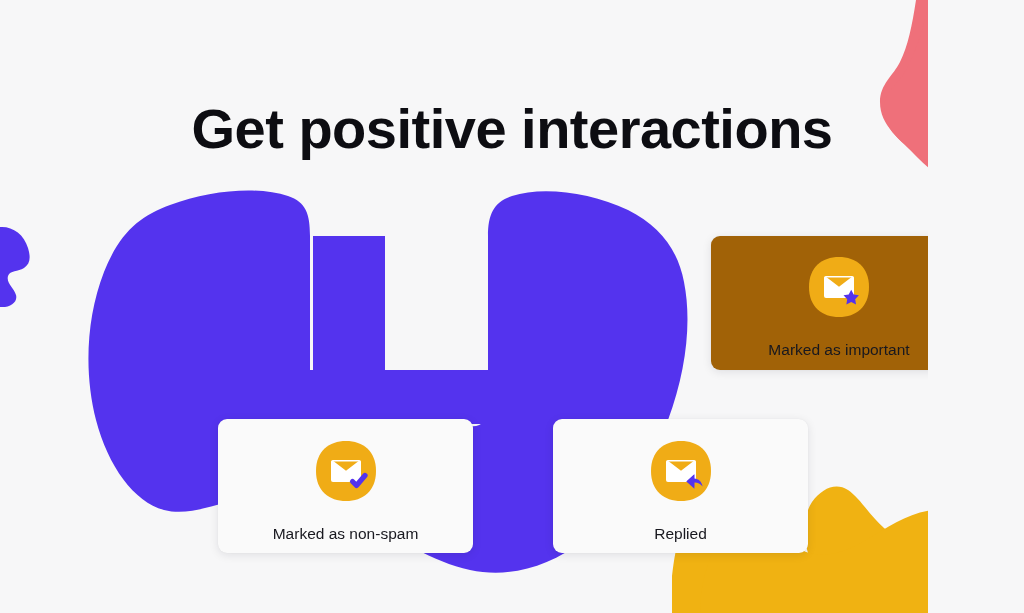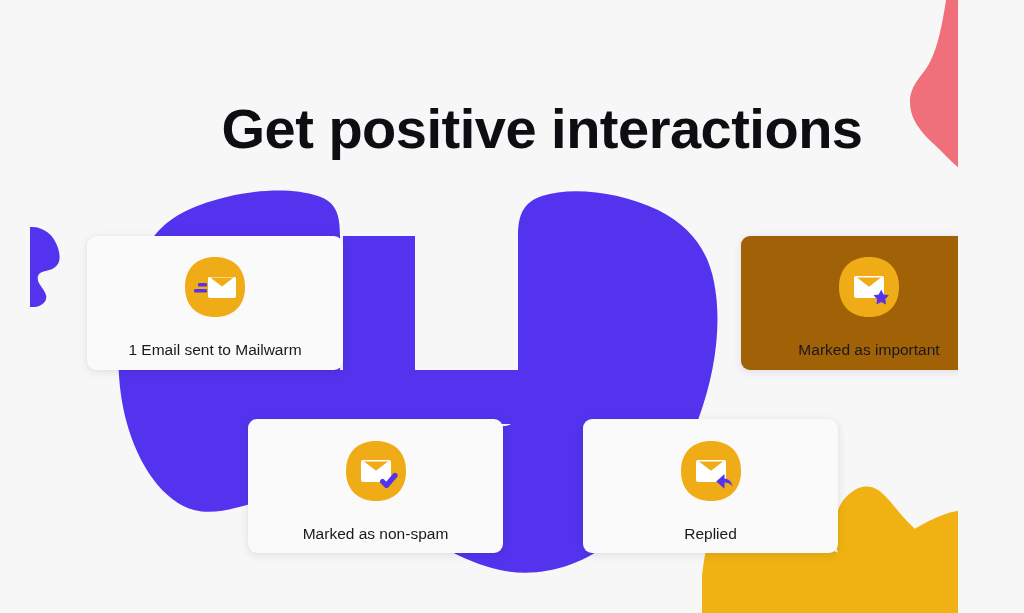--- a/index.html
+++ b/index.html
@@ -14,21 +14,20 @@
     font-family: "Liberation Sans", sans-serif;
     position: relative;
   }
 
   #stage {
     position: relative;
     width: 928px;
     height: 613px;
     overflow: hidden;
     background: #f7f7f8;
-    margin-left: 30px;
   }
 
   
   #blob-layer {
     position: absolute;
     inset: 0;
     width: 1024px;
     height: 613px;
     z-index: 0;
     pointer-events: none;
@@ -150,34 +149,20 @@
              C780,529 790,546 806,552
              C824,559 846,552 866,540
              C888,527 910,512 934,510
              C962,508 992,522 1010,544
              C1018,554 1022,568 1024,580
              L1024,613 Z"></path>
   </svg>
 
   <div class="title" style="color: rgb(13, 13, 18);">Get positive interactions</div>
 
-  <div class="card card-0" style="background: rgb(250, 250, 250);">
-    <svg class="card-icon" width="64" height="64" viewBox="0 0 64 64">
-      <path fill="#f0ac16" d="M32,2 C49,2 62,12 62,32 C62,52 49,62 32,62 C15,62 2,52 2,32 C2,12 15,2 32,2 Z"></path>
-
-      <path fill="#ffffff" d="M27,22 h24 a2,2 0 0 1 2,2 v17 a2,2 0 0 1 -2,2 h-24 a2,2 0 0 1 -2,-2 v-17 a2,2 0 0 1 2,-2 Z"></path>
-      <path fill="#f0ac16" d="M25.6,23.4 L39,33.6 L52.4,23.4 L52.4,22.6 L25.6,22.6 Z"></path>
-      <path fill="#ffffff" d="M25,23 L39,33.6 L53,23 L53,20.6 L25,20.6 Z" transform="translate(0,0)" opacity="0"></path>
-      <path fill="#ffffff" d="M25.2,23.2 C25.2,22.2 26.2,21.6 27,22.2 L39,31.6 L51,22.2 C51.8,21.6 52.8,22.2 52.8,23.2 L52.8,24.6 L39,35.2 L25.2,24.6 Z"></path>
-
-      <rect x="15" y="28" width="9" height="3.4" rx="1.2" fill="#5433ee"></rect>
-      <rect x="11" y="34" width="13" height="3.4" rx="1.2" fill="#5433ee"></rect>
-    </svg>
-    <div class="card-label" style="color: rgb(24, 24, 31);">1 Email sent to Mailwarm</div>
-  </div>
 
 
   <div class="card card-2" style="background: #a16207;">
     <svg class="card-icon" width="64" height="64" viewBox="0 0 64 64">
       <path fill="#f0ac16" d="M32,2 C49,2 62,12 62,32 C62,52 49,62 32,62 C15,62 2,52 2,32 C2,12 15,2 32,2 Z"></path>
       <path fill="#ffffff" d="M19,21 h26 a2,2 0 0 1 2,2 v18 a2,2 0 0 1 -2,2 h-26 a2,2 0 0 1 -2,-2 v-18 a2,2 0 0 1 2,-2 Z"></path>
       <path fill="#f0ac16" d="M18.4,22.6 L32,33 L45.6,22.6 Z"></path>
       <path fill="#ffffff" d="M17.2,23.2 C17.2,22 18.4,21.3 19.3,22 L32,31.8 L44.7,22 C45.6,21.3 46.8,22 46.8,23.2 L46.8,24.8 L32,35.6 L17.2,24.8 Z"></path>
 
       <path fill="#5433ee" d="M44,35.2 L46.6,40.1 L52.1,41 L48.2,45 L49.1,50.5 L44,48 L38.9,50.5 L39.8,45 L35.9,41 L41.4,40.1 Z" transform="translate(0.5,-0.5) scale(0.95) translate(2,2)"></path>

